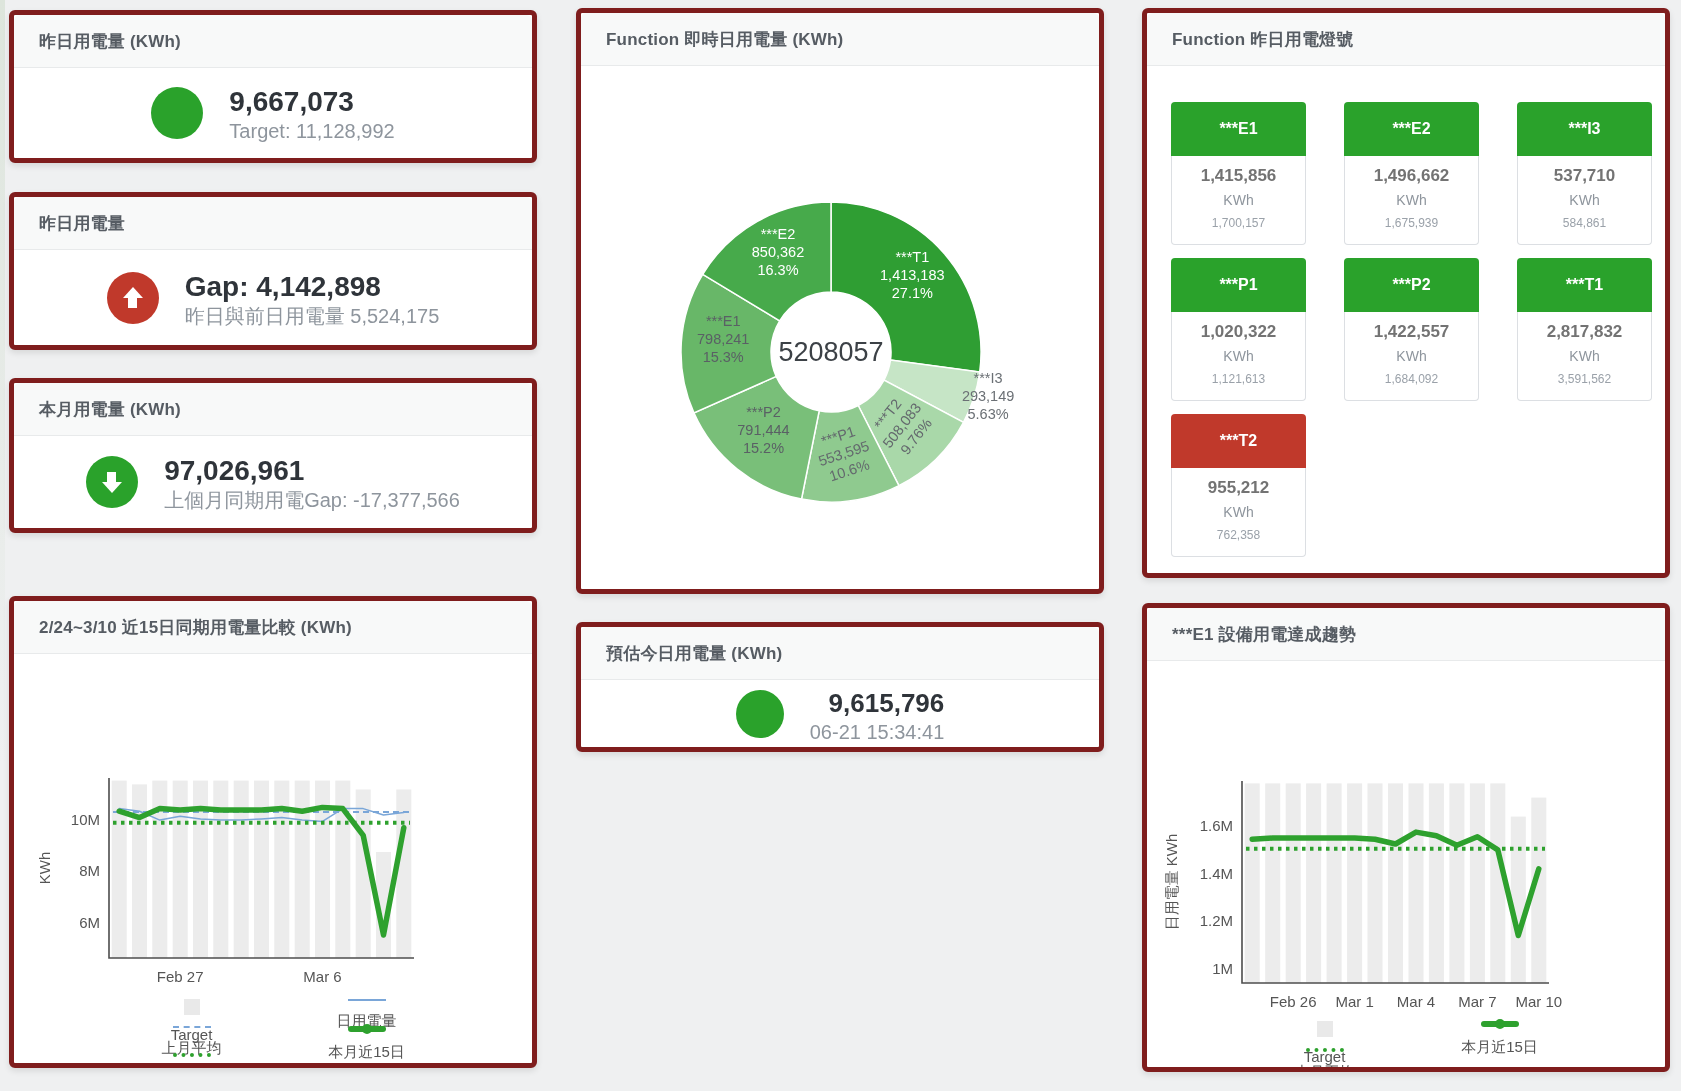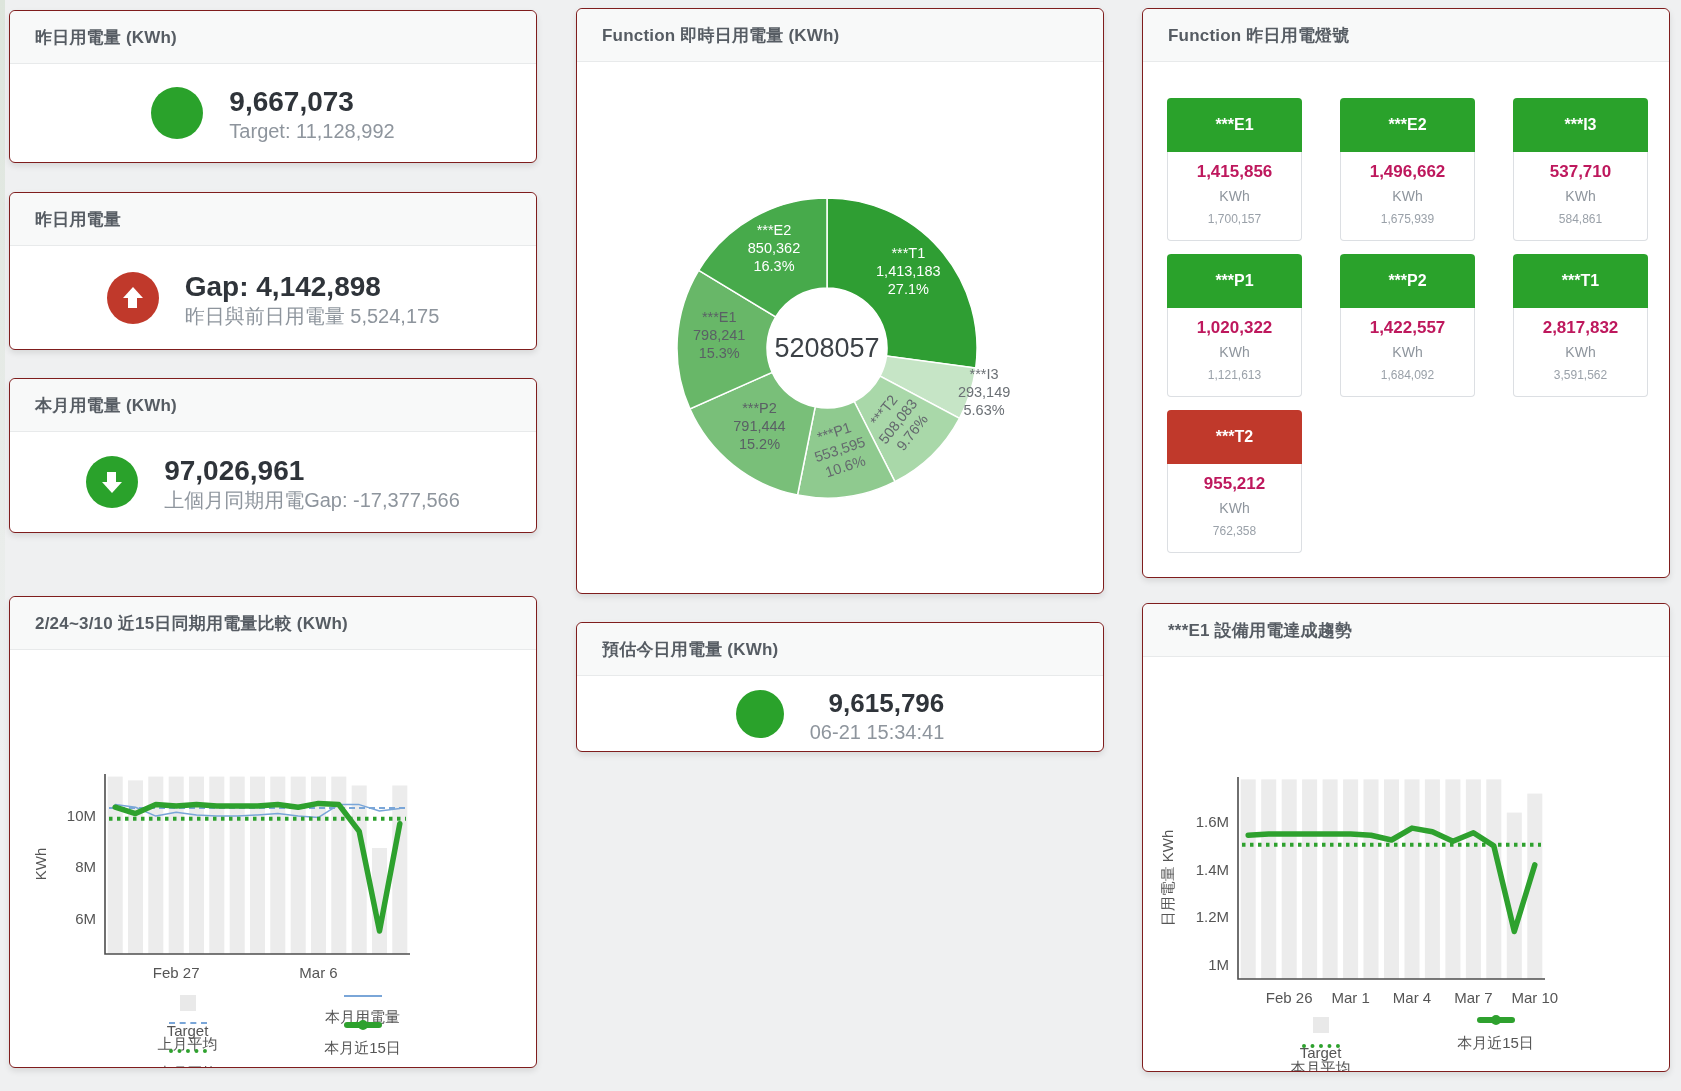--- a/index.html
+++ b/index.html
@@ -1,18 +1,18 @@
 <!DOCTYPE html>
 <html><head>
 <meta charset="utf-8">
 <style>
   html,body{margin:0;padding:0;background:#eff0f1;font-family:"Liberation Sans","DejaVu Sans",sans-serif;}
   .stage{position:relative;width:1681px;height:1091px;overflow:hidden;background:#eff0f1;}
   .left-strip{position:absolute;left:0;top:0;width:5px;height:70%;background:linear-gradient(#dde5dc,#eff0f1);}
-  .panel{position:absolute;background:#fff;border:1px solid #7f1d1d;border-radius:6px;
+  .panel{position:absolute;background:#fff;border:5px solid #7f1d1d;border-radius:6px;
          box-shadow:0 3px 6px rgba(0,0,0,.10);box-sizing:border-box;overflow:hidden;}
   .p-head{height:53px;box-sizing:border-box;background:#f8f9f9;border-bottom:1px solid #e8eaeb;
           border-radius:6px 6px 0 0;display:flex;align-items:center;padding:0 25px;}
   .p-head h2{margin:0;font-size:17px;color:#565c63;font-weight:700;letter-spacing:.2px;}
   
   .stat{display:flex;align-items:center;justify-content:center;gap:26px;height:calc(100% - 53px);}
   .circle{width:52px;height:52px;border-radius:50%;display:flex;align-items:center;justify-content:center;flex:0 0 auto;}
   .circle.small{width:48px;height:48px;}
   .arr{display:none;flex-direction:column;align-items:center;}
   .arr.up{display:flex;}
@@ -20,21 +20,21 @@
   .arr .tri{width:0;height:0;border-left:10px solid transparent;border-right:10px solid transparent;border-bottom:11px solid #fff;}
   .arr .stem{width:9px;height:10px;background:#fff;}
   .stat-val{font-size:28px;font-weight:700;color:#2f343a;line-height:36px;white-space:nowrap;}
   .stat-sub{font-size:20px;color:#8e959d;line-height:22px;white-space:nowrap;}
   .stat-text.right{text-align:right;}
   .stat-text.right .stat-val{font-size:26px;}
   
   .tiles{padding:36px 24px 0;display:grid;grid-template-columns:repeat(3,135px);column-gap:38px;row-gap:13px;justify-content:start;}
   .tile-head{height:54px;line-height:54px;text-align:center;color:#fff;font-weight:700;font-size:16px;border-radius:4px 4px 0 0;}
   .tile-body{border:1px solid #dcdfe3;border-top:none;border-radius:0 0 4px 4px;text-align:center;padding:7px 0 9px;background:#fff;}
-  .tile-val{font-size:17px;font-weight:700;color:#be185d;line-height:26px;}
+  .tile-val{font-size:17px;font-weight:700;color:#737373;line-height:26px;}
   .tile-unit{font-size:14px;color:#8e959d;line-height:22px;}
   .tile-target{font-size:12px;color:#9aa1a9;line-height:24px;}
   
   .legend{margin:1px 0 0 90px;width:390px;display:flex;flex-wrap:wrap;row-gap:2px;}
   .leg-item{width:175px;display:flex;align-items:center;gap:11px;color:#555;font-size:15px;height:25px;flex-direction:column;}
   .sw{display:inline-block;width:38px;position:relative;flex:0 0 auto;}
   .sw-thin{height:2px;}
   .sw-dashed{height:0;border-top:2px dashed;}
   .sw-dotted{height:0;border-top:4px dotted;}
   .sw-thick{height:6px;border-radius:3px;}
@@ -131,21 +131,21 @@
         <text x="308.5" y="328" text-anchor="middle" fill="#555" font-size="15">Mar 6</text>
         <text x="36" y="214.0" text-anchor="middle" fill="#555" font-size="15" transform="rotate(-90 36 214.0)">KWh</text>
       </svg>
     <div class="legend" id="compare-legend">
         <div class="leg-item">
           <span class="sw sw-box"></span>
           <span>Target</span>
         </div>
         <div class="leg-item">
           <span class="sw sw-thin" style="background: rgb(122, 166, 216);"></span>
-          <span>本月用電量</span>
+          <span>日用電量</span>
         </div>
         <div class="leg-item">
           <span class="sw sw-dashed" style="border-top-color: rgb(122, 166, 216);"></span>
           <span>上月平均</span>
         </div>
         <div class="leg-item">
           <span class="sw sw-thick" style="background: rgb(46, 161, 46);"></span>
           <span>本月近15日</span>
         </div>
         <div class="leg-item">

